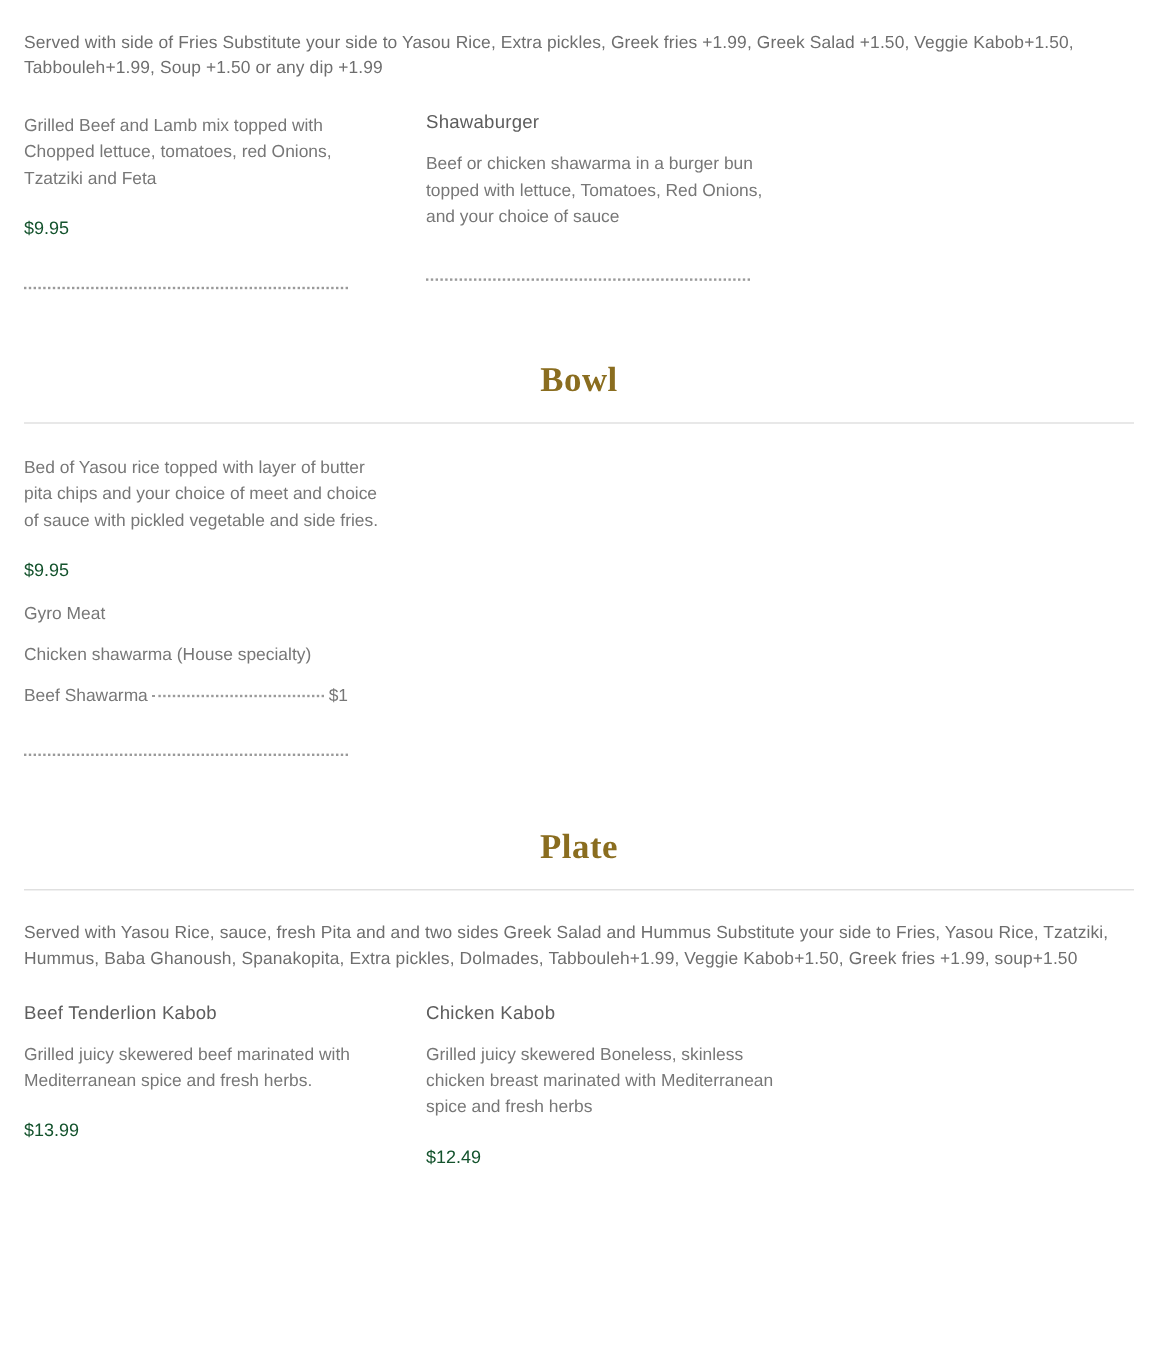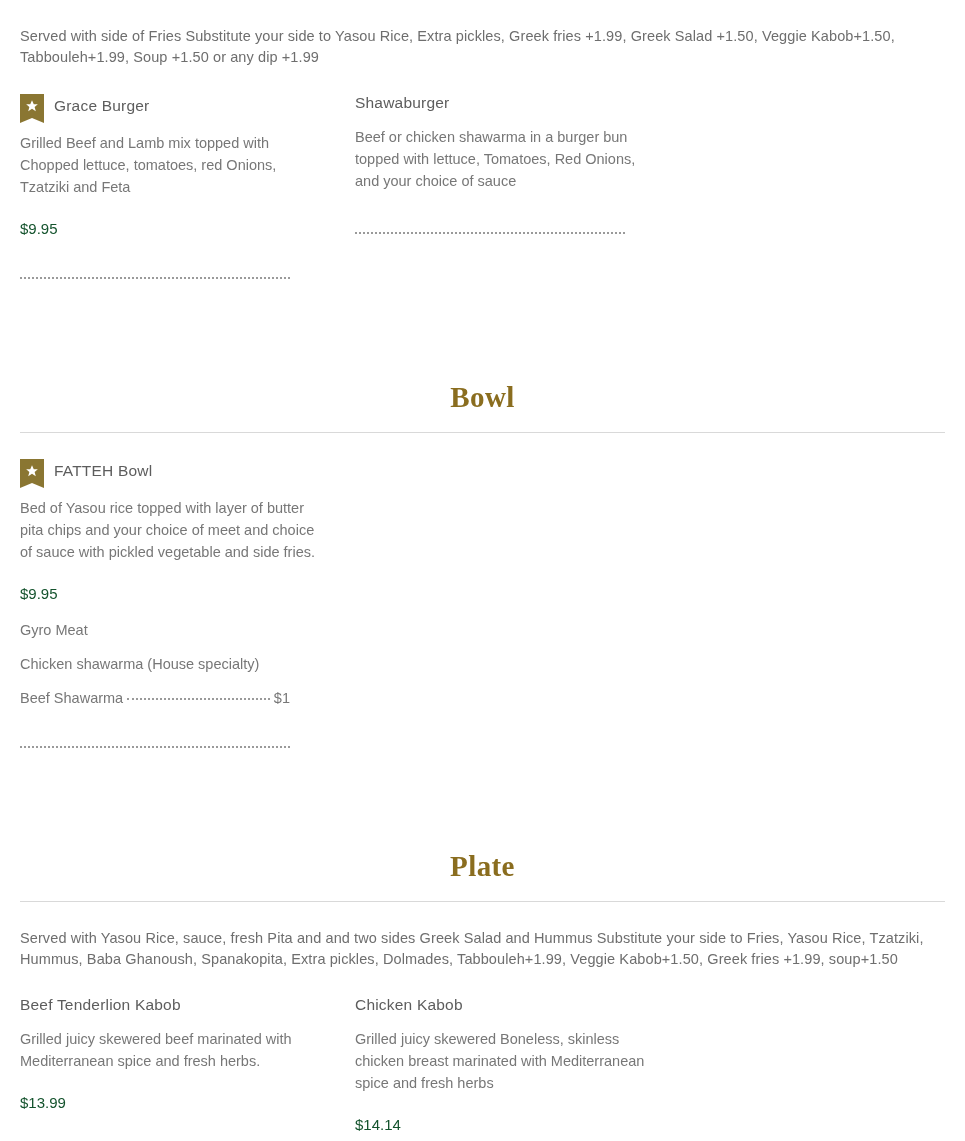--- a/index.html
+++ b/index.html
@@ -110,21 +110,20 @@
 
   .dot-divider {
     width: 270px;
     border-bottom: 2px dotted #9a9a9a;
     height: 0;
     margin-top: 40px;
   }
 
   
   .section {
-    margin-top: 42px;
   }
   .section-title {
     font-family: "Liberation Serif", serif;
     font-size: 29px;
     color: #8a6d1f;
     text-align: center;
     letter-spacing: .4px;
     margin: 0;
     padding-bottom: 18px;
   }
@@ -139,28 +138,20 @@
 </head>
 <body>
 
 <div class="page">
 
   <p class="served-note">Served with side of Fries Substitute your side to Yasou Rice, Extra pickles, Greek fries +1.99, Greek Salad +1.50, Veggie Kabob+1.50, Tabbouleh+1.99, Soup +1.50 or any dip +1.99</p>
 
   <div class="items-grid">
 
     <div class="col">
-      <div class="item-head">
-        <span class="star-badge">
-          <svg viewBox="0 0 24 24" aria-hidden="true">
-              <polygon points="12,2 15,9 22,9 16.5,13.5 18.5,21 12,16.8 5.5,21 7.5,13.5 2,9 9,9" fill="#ffffff"></polygon>
-            </svg>
-        </span>
-        <span class="item-name">Grace Burger</span>
-      </div>
       <p class="item-desc">Grilled Beef and Lamb mix topped with Chopped lettuce, tomatoes, red Onions, Tzatziki and Feta</p>
       <p class="item-price">$9.95</p>
       <div class="dot-divider"></div>
     </div>
 
     <div class="col">
       <div class="item-head">
         <span class="item-name noicon">Shawaburger</span>
       </div>
       <p class="item-desc">Beef or chicken shawarma in a burger bun topped with lettuce, Tomatoes, Red Onions, and your choice of sauce</p>
@@ -169,28 +160,20 @@
 
   </div>
 
   <div class="spacer-60"></div>
   <div class="section">
     <h2 class="section-title">Bowl</h2>
     <div class="section-rule"></div>
 
     <div class="items-grid">
       <div class="col">
-        <div class="item-head">
-          <span class="star-badge">
-            <svg viewBox="0 0 24 24" aria-hidden="true">
-                <polygon points="12,2 15,9 22,9 16.5,13.5 18.5,21 12,16.8 5.5,21 7.5,13.5 2,9 9,9" fill="#ffffff"></polygon>
-              </svg>
-          </span>
-          <span class="item-name">FATTEH Bowl</span>
-        </div>
         <p class="item-desc">Bed of Yasou rice topped with layer of butter pita chips and your choice of meet and choice of sauce with pickled vegetable and side fries.</p>
         <p class="item-price">$9.95</p>
 
         <p class="sub-line">Gyro Meat</p>
         <p class="sub-line">Chicken shawarma (House specialty)</p>
         <div class="dotted-row">
           <span>Beef Shawarma</span>
           <span class="leader"></span>
           <span>$1</span>
         </div>
@@ -215,19 +198,19 @@
         </div>
         <p class="item-desc">Grilled juicy skewered beef marinated with Mediterranean spice and fresh herbs.</p>
         <p class="item-price">$13.99</p>
       </div>
 
       <div class="col">
         <div class="item-head">
           <span class="item-name noicon">Chicken Kabob</span>
         </div>
         <p class="item-desc">Grilled juicy skewered Boneless, skinless chicken breast marinated with Mediterranean spice and fresh herbs</p>
-        <p class="item-price">$14.14</p>
+        <p class="item-price">$12.49</p>
       </div>
 
     </div>
   </div>
 
 </div>
 
 </body></html>

